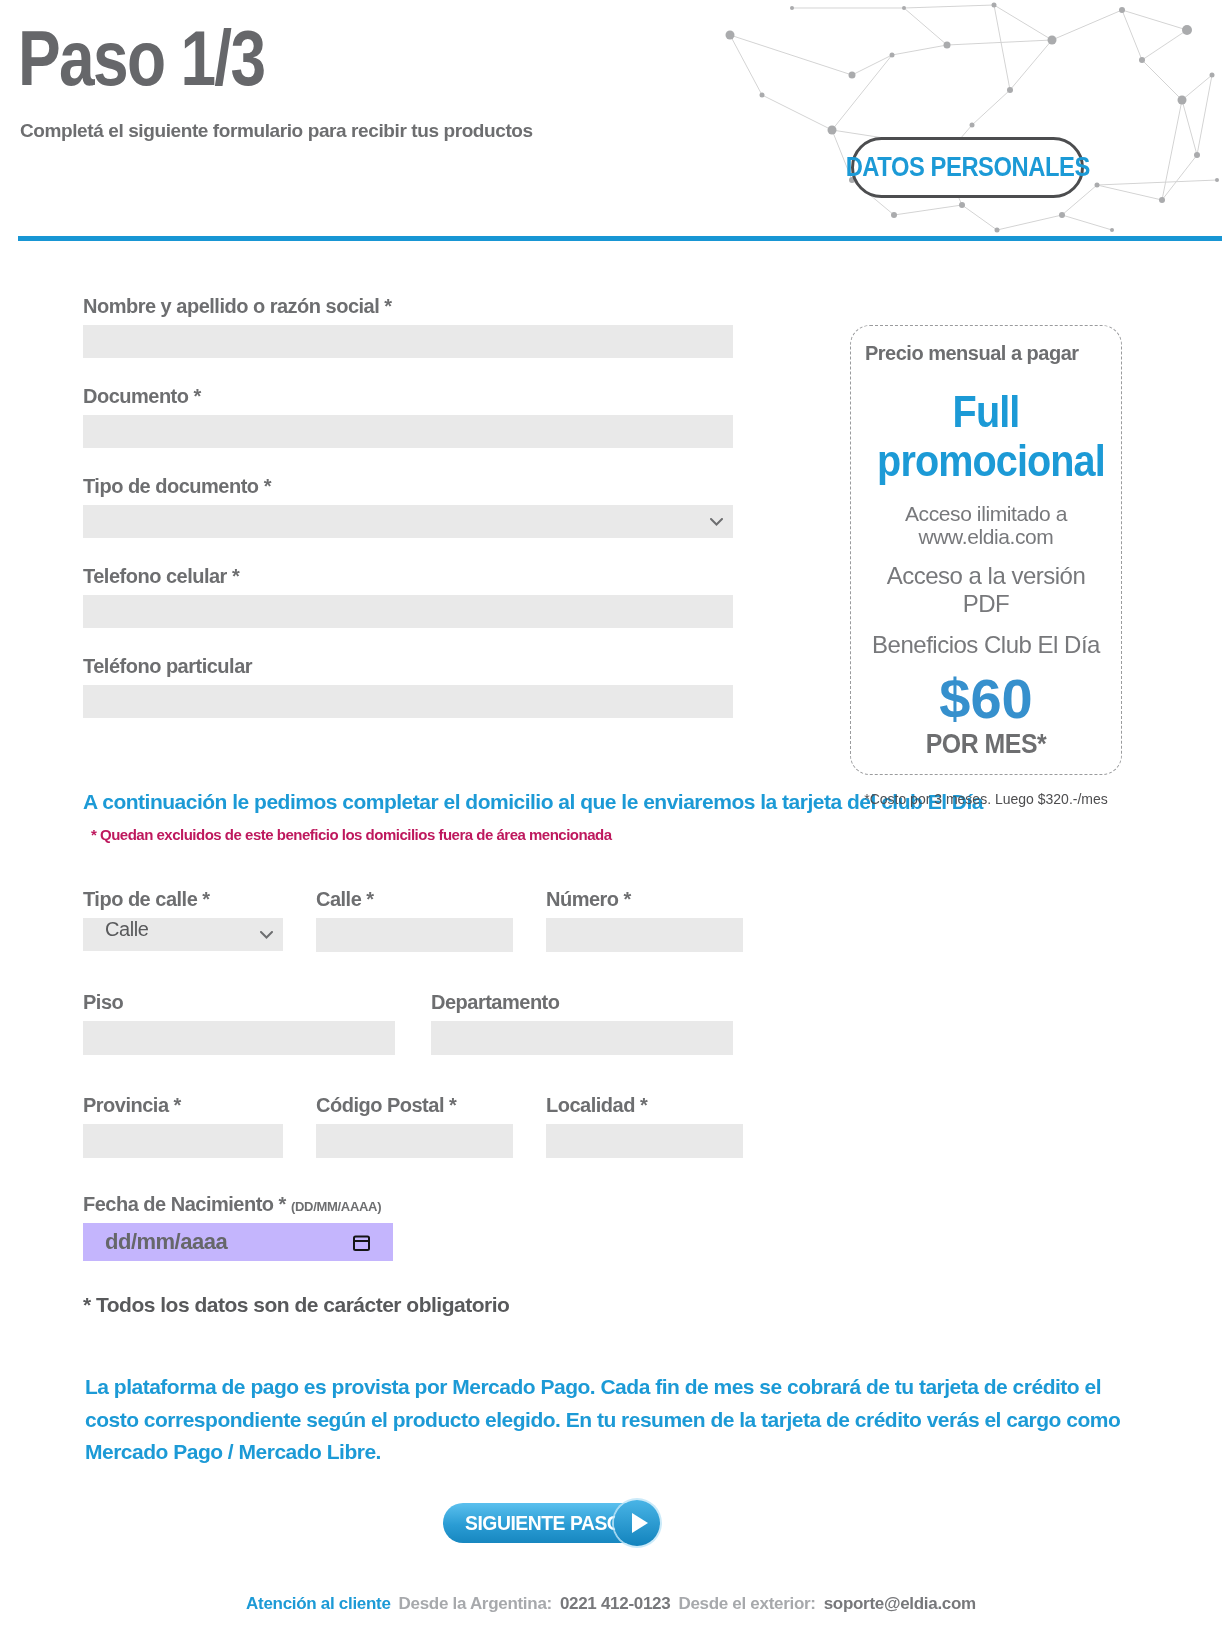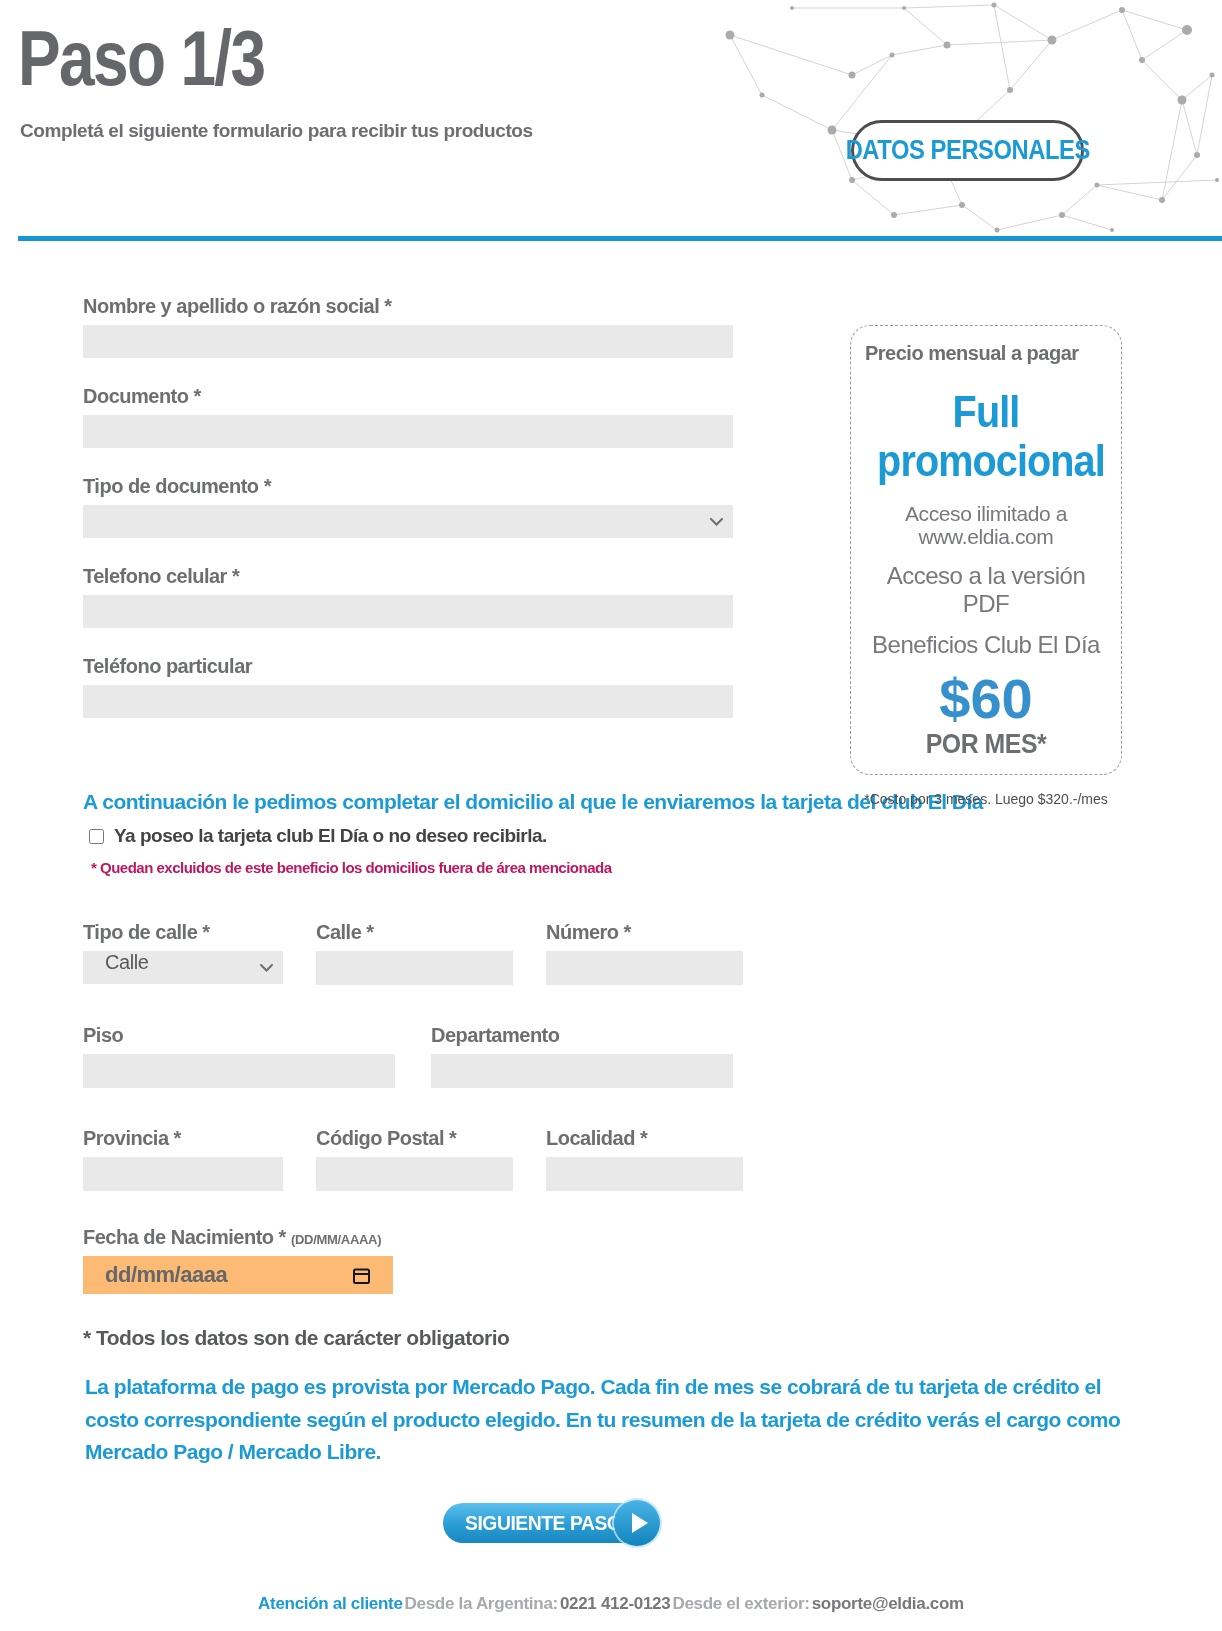--- a/index.html
+++ b/index.html
@@ -18,21 +18,21 @@
     font-size:78px; font-weight:bold; color:#66676a;
     letter-spacing:-2px; white-space:nowrap;
     transform:scaleX(0.82); transform-origin:left top; line-height:1.05;
   }
   .page-subtitle{
     position:absolute; left:20px; top:120px;
     font-size:19px; font-weight:bold; color:#6d6e70; letter-spacing:-0.4px;
   }
   .network{ position:absolute; top:0; right:0; width:580px; height:235px; }
   .badge{
-    position:absolute; left:851px; top:120px; width:233px; height:61px;
+    position:absolute; left:851px; top:137px; width:233px; height:61px;
     border:3px solid #4c4d4f; border-radius:31px; background:#ffffff;
     display:flex; align-items:center; justify-content:center;
   }
   .badge span{
     font-size:27px; font-weight:bold; color:#1c9ad6; white-space:nowrap;
     transform:scaleX(0.88); letter-spacing:-0.5px;
   }
   .divider{ position:absolute; left:18px; right:0; top:236px; height:5px; background:#1896d4; }
 
   
@@ -72,21 +72,21 @@
   .addr-row + .addr-row{ margin-top:40px; }
   .cell{ margin-right:33px; }
   .cell:last-child{ margin-right:0; }
   .cell .tinput{ width:100%; height:34px; }
   .w200{ width:200px; } .w197{ width:197px; } .w312{ width:312px; } .w302{ width:302px; }
   .cell.gapwide{ margin-right:36px; }
 
   .date-group{ margin-top:36px; }
   .hint{ font-size:13px; font-weight:bold; color:#6d6e70; letter-spacing:-0.3px; }
   .date-input{
-    margin-top:8px; width:310px; height:38px; background:#fdba74;
+    margin-top:8px; width:310px; height:38px; background:#c4b5fd;
     display:flex; align-items:center; padding:0 22px; cursor:text;
   }
   .date-text{ font-size:22px; font-weight:bold; color:#66676a; letter-spacing:-0.5px; flex:1; }
   .required-note{
     margin-top:32px; font-size:21px; font-weight:bold; color:#58595b; letter-spacing:-0.5px;
   }
 
   
   .price-col{ position:absolute; left:850px; top:325px; width:272px; }
   .price-box{
@@ -141,21 +141,21 @@
     box-shadow:0 0 0 2px rgba(190,229,247,0.8);
     display:flex; align-items:center; justify-content:center;
   }
   .play-tri{
     width:0; height:0; margin-left:5px;
     border-top:10px solid transparent; border-bottom:10px solid transparent;
     border-left:16px solid #ffffff;
   }
   .footer{
     position:absolute; left:0; right:0; top:1594px;
-    display:flex; justify-content:center; align-items:baseline; gap:2px;
+    display:flex; justify-content:center; align-items:baseline; gap:8px;
     font-size:17px; font-weight:bold; letter-spacing:-0.3px;
   }
   .footer .blue{ color:#1c9ad6; }
   .footer .lgray{ color:#a7a9ac; }
   .footer .dgray{ color:#77787b; }
 </style>
 </head>
 <body>
 
 <svg class="network" viewBox="0 0 580 235" aria-hidden="true">
@@ -237,24 +237,20 @@
     <input class="tinput" type="text" style="">
   </div>
 
   <div class="fgroup">
     <label class="flabel">Teléfono particular</label>
     <input class="tinput" type="text" style="">
   </div>
 
   <div class="section-heading">A continuación le pedimos completar el domicilio al que le enviaremos la tarjeta del club El Día</div>
 
-  <div class="chk-row">
-    <input type="checkbox" style="">
-    <span class="chk-label">Ya poseo la tarjeta club El Día o no deseo recibirla.</span>
-  </div>
 
   <div class="red-note">* Quedan excluidos de este beneficio los domicilios fuera de área mencionada</div>
 
   <div class="addr-row r1">
     <div class="cell w200">
       <label class="flabel">Tipo de calle *</label>
       <div class="select-wrap small">
         <select class="tselect">
           <option>Calle</option>
         </select>

